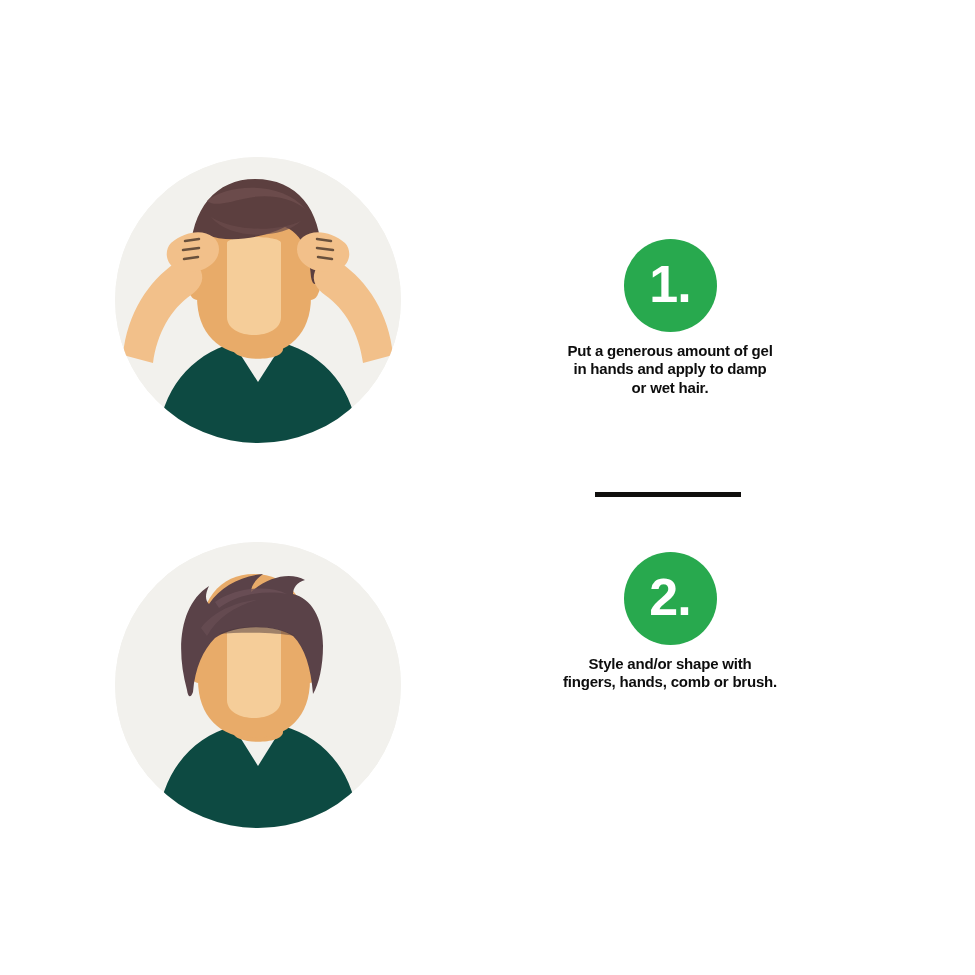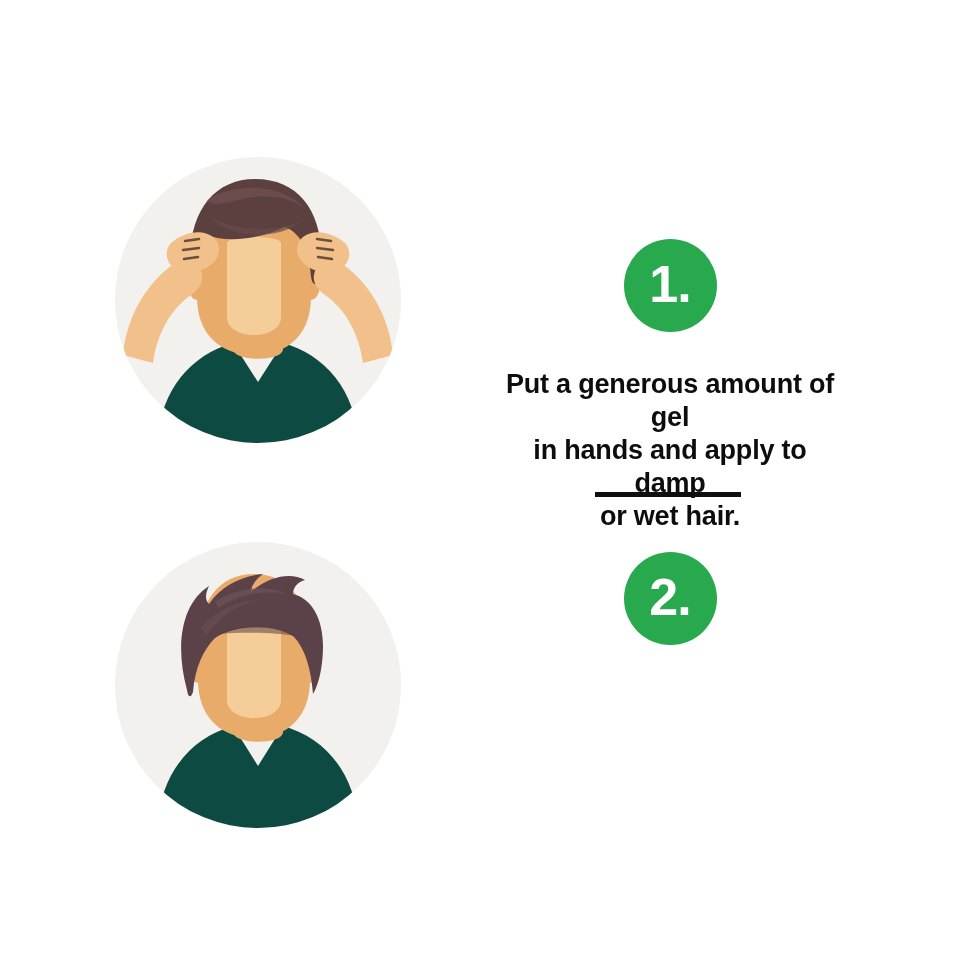--- a/index.html
+++ b/index.html
@@ -74,23 +74,23 @@
     font-size: 52px;
     font-weight: bold;
     letter-spacing: -1px;
     line-height: 1;
     box-sizing: border-box;
     padding-bottom: 4px;
     user-select: none;
   }
 
   .step-caption {
-    margin-top: 36px;
+    margin-top: 10px;
     color: #0d0d0d;
-    font-size: 27px;
+    font-size: 15px;
     font-weight: bold;
     line-height: 1.22;
     text-align: center;
     letter-spacing: -0.2px;
     white-space: pre-line;
     max-width: 330px;
   }
 
   
   #divider {
@@ -182,16 +182,18 @@
         <path d="M72 148 C60 104 66 62 94 44 C90 52 90 58 94 62 C106 44 126 34 148 32 C140 38 136 44 136 50 C154 34 176 30 190 38 C182 40 178 46 178 52 C196 56 208 76 208 104 C208 124 204 142 198 152 C196 126 190 106 178 94 C160 82 120 82 100 96 C88 108 80 126 78 150 C76 156 73 156 72 148 Z" fill="#5a4248"></path>
         <path d="M100 60 C120 46 152 42 172 52 C150 48 122 52 104 66 Z" fill="#6b5057" opacity="0.8"></path>
         <path d="M86 86 C98 70 120 60 142 58 C120 64 102 76 92 94 Z" fill="#6b5057" opacity="0.6"></path>
 
         <path d="M104 92 C124 82 160 82 180 94 C160 90 124 90 104 92 Z" fill="#4a3539" opacity="0.5"></path>
       </svg>
     </div>
 
     <div class="step-text-col">
       <div class="badge">2.</div>
+      <div class="step-caption">Style and/or shape with
+fingers, hands, comb or brush.</div>
     </div>
   </div>
 
 </div>
 
 </body></html>

